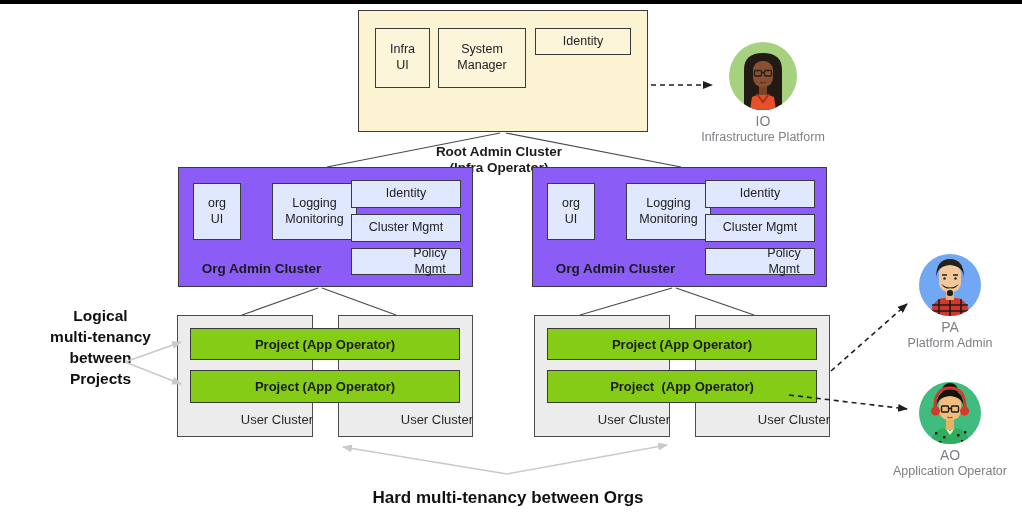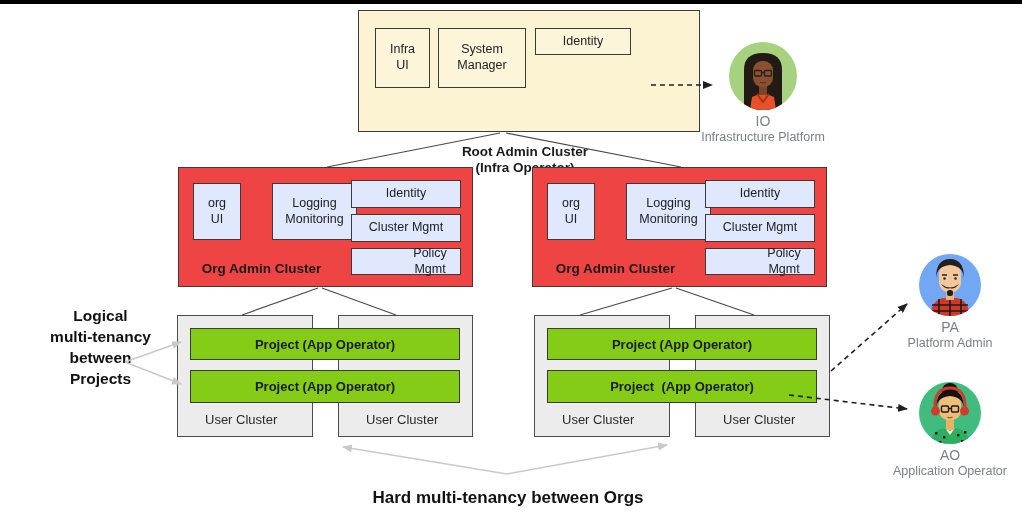--- a/index.html
+++ b/index.html
@@ -13,52 +13,52 @@
   .connectors { position:absolute; left:0; top:0; z-index:6; pointer-events:none; }
 
   .box { position:absolute; border:1.5px solid #3a3a3a; }
   .comp {
     position:absolute; border:1.5px solid #3a3a3a; display:flex; align-items:center; justify-content:center;
     text-align:center; font-size:12.5px; line-height:1.25; color:#202124;
   }
   .preline { white-space:pre-line; }
 
   
-  .root-cluster { left:358px; top:10px; width:342px; height:122px; background:#fcf3d2; z-index:2; }
+  .root-cluster { left:358px; top:10px; width:290px; height:122px; background:#fcf3d2; z-index:2; }
   .root-cluster .comp { background:#fdf5da; }
   .rc-infra { left:16px; top:17px; width:55px; height:60px; }
   .rc-sys   { left:79px; top:17px; width:88px; height:60px; }
   .rc-id    { left:176px; top:17px; width:96px; height:27px; }
   .rc-org   { left:176px; top:51px; width:96px; height:26px; }
   .cluster-title { position:absolute; font-weight:bold; font-size:13.5px; line-height:1.2; text-align:center; color:#1b1b1b; }
   .rc-title { left:0; right:8px; top:89px;margin-top:44px; }
 
   
-  .org-cluster { top:167px; width:295px; height:120px; background:#ef4444; z-index:2; }
+  .org-cluster { top:167px; width:295px; height:120px; background:#8b5cf6; z-index:2; }
   .org-left  { left:178px; }
   .org-right { left:532px; }
   .org-cluster .comp { background:#dfe8fc; }
   .oc-ui   { left:14px; top:15px; width:48px; height:57px; }
   .oc-log  { left:93px; top:15px; width:85px; height:57px; }
   .oc-id   { left:172px; top:12px; width:110px; height:28px; }
   .oc-cm   { left:172px; top:46px; width:110px; height:28px; }
   .oc-pm   { left:172px; top:80px; width:110px; height:27px;padding-left:48px; }
   .oc-title { left:5px; width:155px; bottom:9px; }
 
   
   .user-box { position:absolute; top:315px; width:136px; height:122px; background:#ececec; border:1.4px solid #4d4d4d; z-index:1; }
   .ub-1a { left:177px; } .ub-1b { left:338px; width:135px; }
   .ub-2a { left:534px; } .ub-2b { left:695px; width:135px; }
   .project {
     position:absolute; width:270px; height:32px; background:#84cc16; border:1.4px solid #3a3a3a; z-index:2;
     display:flex; align-items:center; justify-content:center; font-weight:bold; font-size:13px; white-space:pre; color:#1b1b1b;
   }
   .pr-1a { left:190px; top:328px; } .pr-1b { left:190px; top:370px; height:33px; }
   .pr-2a { left:547px; top:328px; } .pr-2b { left:547px; top:370px; height:33px; }
-  .uc-label { position:absolute; top:412px; width:136px; text-align:left; font-size:13px; color:#2a2a2a; z-index:2;padding-left:28px; }
+  .uc-label { position:absolute; top:412px; width:136px; text-align:right; font-size:13px; color:#2a2a2a; z-index:2; }
   .ucl-1a { left:177px; } .ucl-1b { left:338px; width:135px; }
   .ucl-2a { left:534px; } .ucl-2b { left:695px; width:135px; }
 
   
   .left-note {
     position:absolute; left:8px; top:306px; width:185px; text-align:center;
     font-weight:bold; font-size:15.5px; line-height:1.35; color:#111; z-index:2;
   }
   .bottom-note {
     position:absolute; left:308px; top:488px; width:400px; text-align:center;

